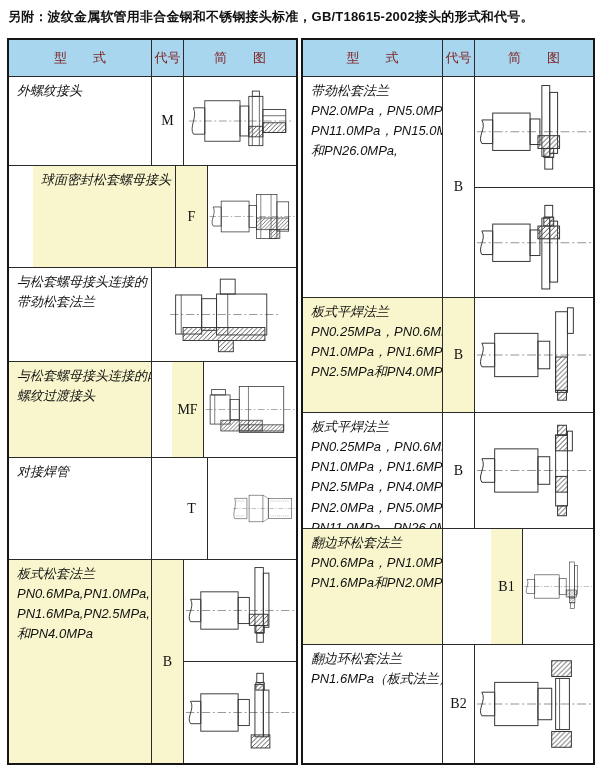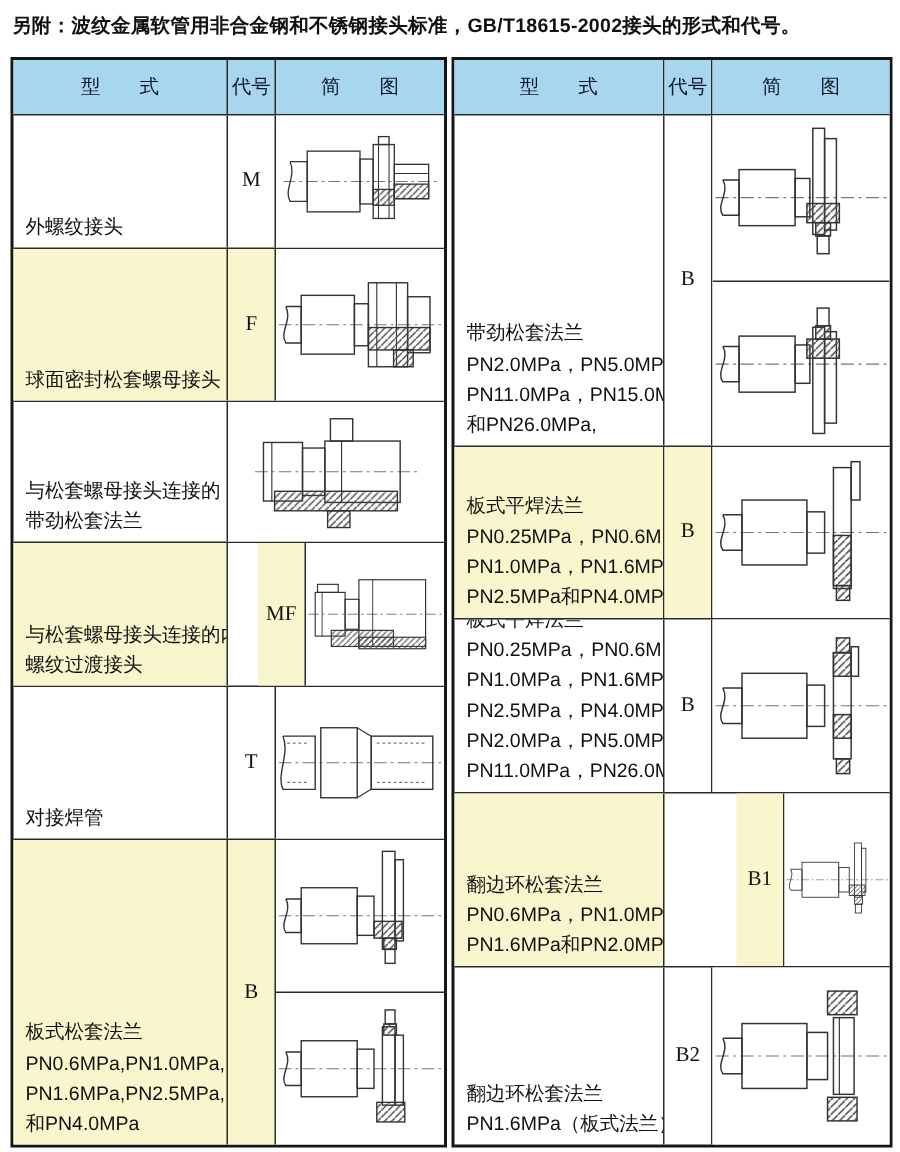--- a/index.html
+++ b/index.html
@@ -17,29 +17,29 @@
     border:2px solid #161616;background:#fff;
     display:flex;flex-direction:column;
   }
   #tbl-left{left:7px;width:291px}
   #tbl-right{left:301px;width:294px}
   .hdr-row{
     display:flex;height:36px;flex:0 0 36px;border-bottom:1px solid var(--bd);
   }
   .hdr-row .c{
     background:var(--hdr);display:flex;align-items:center;justify-content:center;
-    font-size:13px;white-space:pre;color:#0f172a;
+    font-size:13px;white-space:pre;color:#7f1d1d;
   }
   .row{display:flex;border-bottom:1px solid var(--bd);box-sizing:border-box}
   .row.grow{flex:1 1 auto;border-bottom:none}
   .c{box-sizing:border-box;border-right:1px solid var(--bd);overflow:hidden}
   .c.last{border-right:none}
   .type{
-    display:flex;flex-direction:column;justify-content:flex-end;
-    padding:4px 18px 4px 8px;font-size:13px;line-height:1.55;
+    display:flex;flex-direction:column;justify-content:flex-start;
+    padding:4px 18px 4px 8px;font-size:13px;line-height:1.55;font-style:italic;
   }
   .type .tl{white-space:nowrap}
   .code{
     display:flex;align-items:center;justify-content:center;
     font-family:"Liberation Serif",serif;font-size:14px;
   }
   .hl{background:var(--hl)}
   .diag{flex:1 1 auto;display:flex;flex-direction:column;background:#fff}
   .dg{flex:1 1 0;position:relative}
   .dg.split{border-top:1px solid var(--bd)}
@@ -79,21 +79,21 @@
             <rect x="74" y="16" width="8" height="6" stroke="#333" stroke-width="1" fill="none"></rect>
             <rect x="86" y="37" width="26" height="26" stroke="#333" stroke-width="1" fill="none"></rect>
             <line x1="86" y1="44" x2="112" y2="44" stroke="#333" stroke-width="0.8"></line>
             <rect x="86" y="52" width="26" height="11" stroke="#333" stroke-width="1" fill="url(#hatch1)"></rect>
             <rect x="70" y="56" width="16" height="12" stroke="#333" stroke-width="1" fill="url(#hatch1)"></rect>
           </svg>
         </div>
       </div>
     </div>
     <div class="row" style="height: 102px; flex: 0 0 102px;">
-      <div class="c type hl" style="width: 143px; flex: 0 0 143px;">
+      <div class="c type hl" style="width: 143px; flex: 0 0 143px; margin-left: 24px;">
         <div class="tl">球面密封松套螺母接头</div>
       </div>
       <div class="c code hl" style="width: 32px; flex: 0 0 32px;">F</div>
       <div class="c diag last">
         <div class="dg">
           <svg viewBox="0 0 120 100" preserveAspectRatio="xMidYMid meet">
             <defs>
               <pattern id="hatch2" width="5" height="5" patternUnits="userSpaceOnUse">
                 <path d="M0,5 L5,0" stroke="#4a4a4a" stroke-width="1" fill="none"></path>
               </pattern>
@@ -158,21 +158,21 @@
             <rect x="10" y="24" width="18" height="7" stroke="#333" stroke-width="1" fill="none"></rect>
             <rect x="34" y="37" width="12" height="26" stroke="#333" stroke-width="1" fill="none"></rect>
             <rect x="46" y="20" width="58" height="58" stroke="#333" stroke-width="1" fill="none"></rect>
             <line x1="58" y1="20" x2="58" y2="78" stroke="#333" stroke-width="0.8"></line>
             <rect x="22" y="64" width="54" height="14" stroke="#333" stroke-width="1" fill="url(#hatch4)"></rect>
             <rect x="46" y="70" width="58" height="10" stroke="#333" stroke-width="1" fill="url(#hatch4)"></rect>
           </svg>
         </div>
       </div>
     </div>
-    <div class="row" style="height: 102px; flex: 0 0 102px;">
+    <div class="row" style="height: 102px; flex: 0 0 102px; gap: 24px;">
       <div class="c type" style="width: 143px; flex: 0 0 143px;">
         <div class="tl">对接焊管</div>
       </div>
       <div class="c code" style="width: 32px; flex: 0 0 32px;">T</div>
       <div class="c diag last">
         <div class="dg">
           <svg viewBox="0 0 120 100" preserveAspectRatio="xMidYMid meet">
             <defs>
               <pattern id="hatch5" width="5" height="5" patternUnits="userSpaceOnUse">
                 <path d="M0,5 L5,0" stroke="#4a4a4a" stroke-width="1" fill="none"></path>

